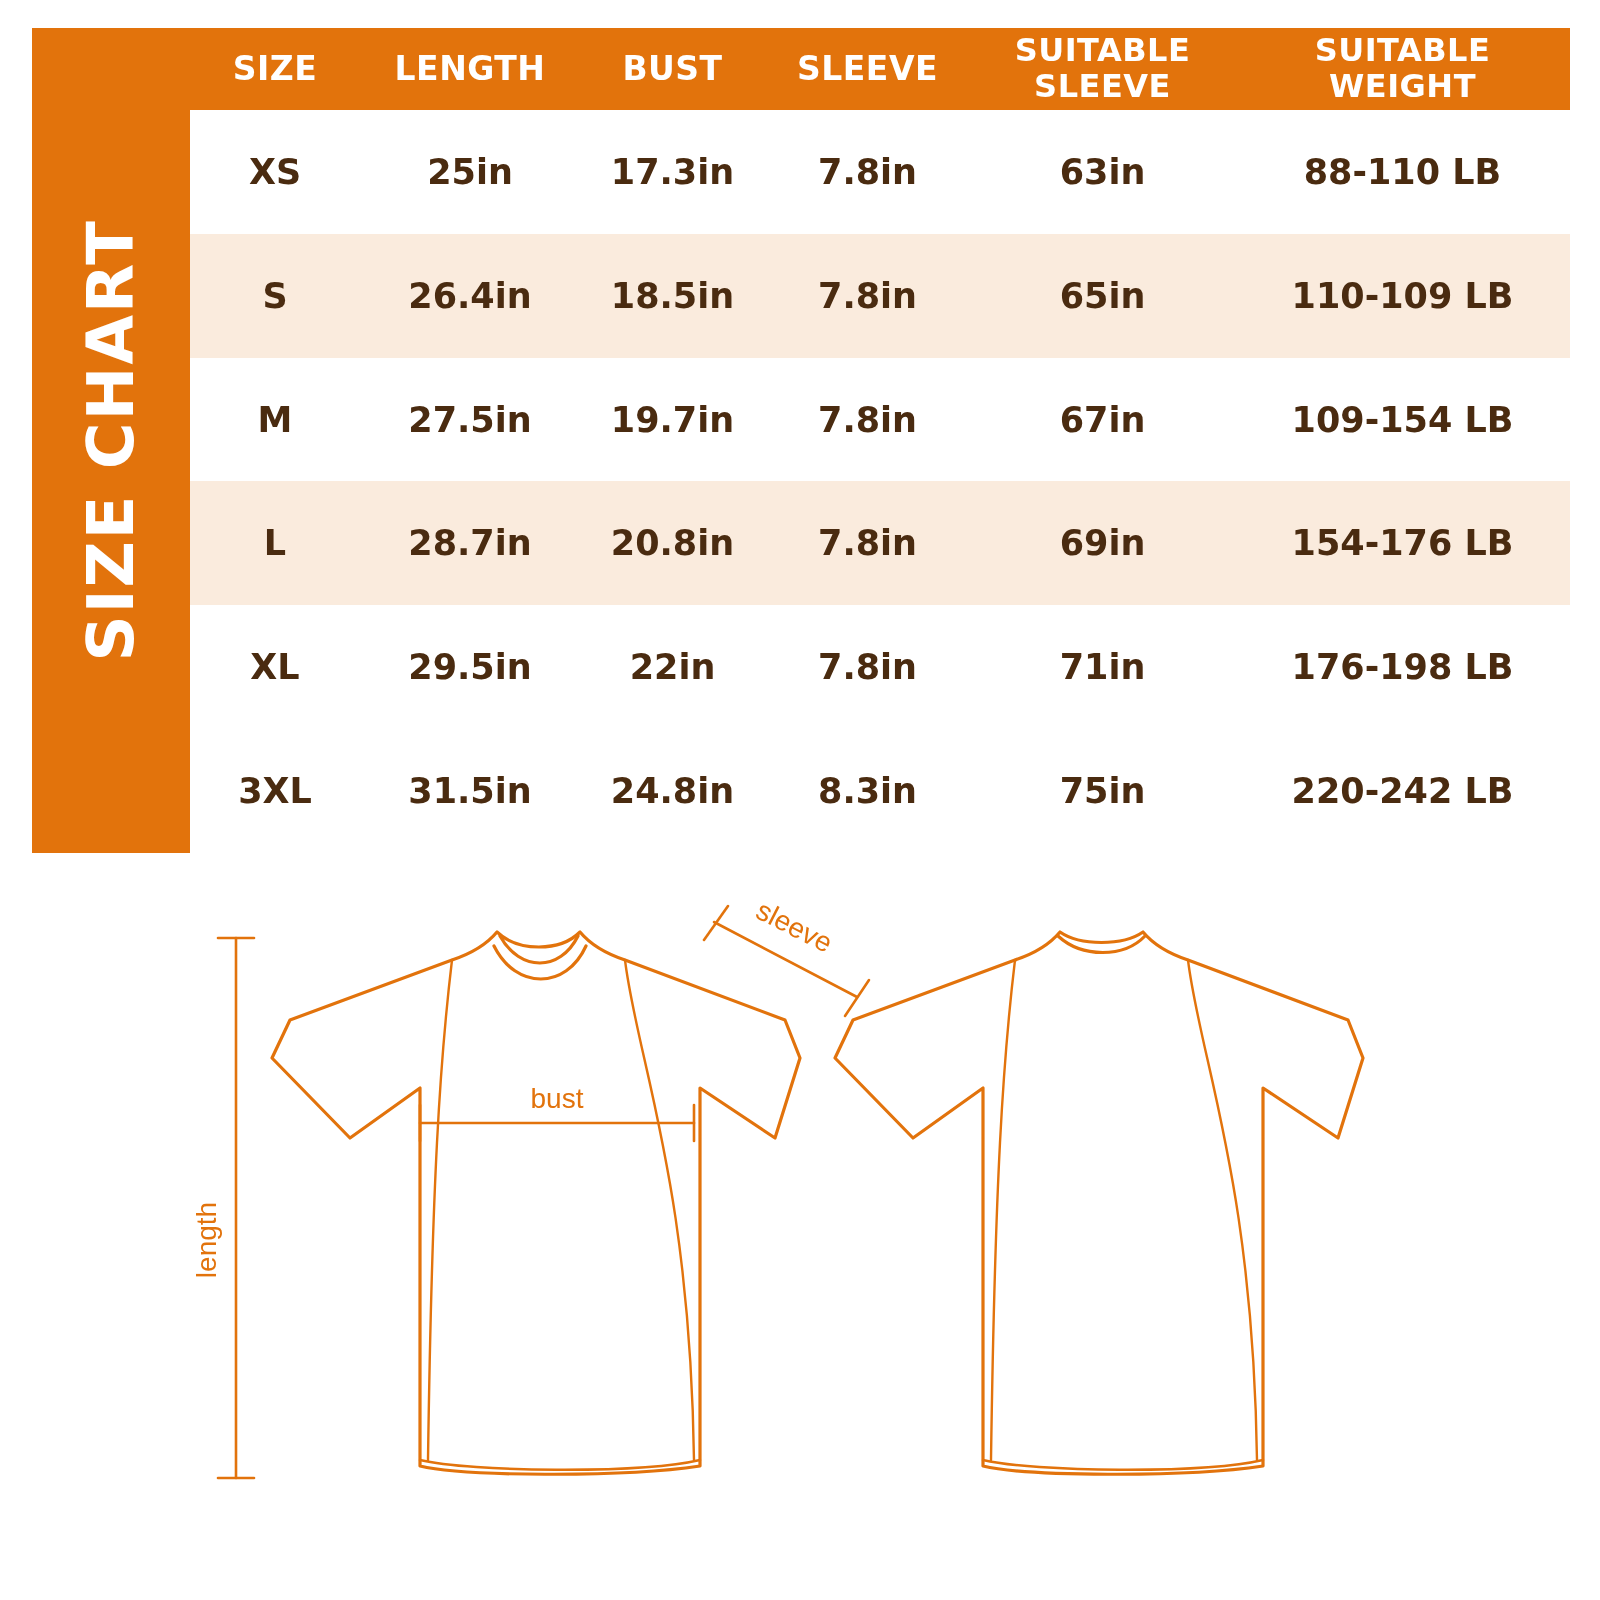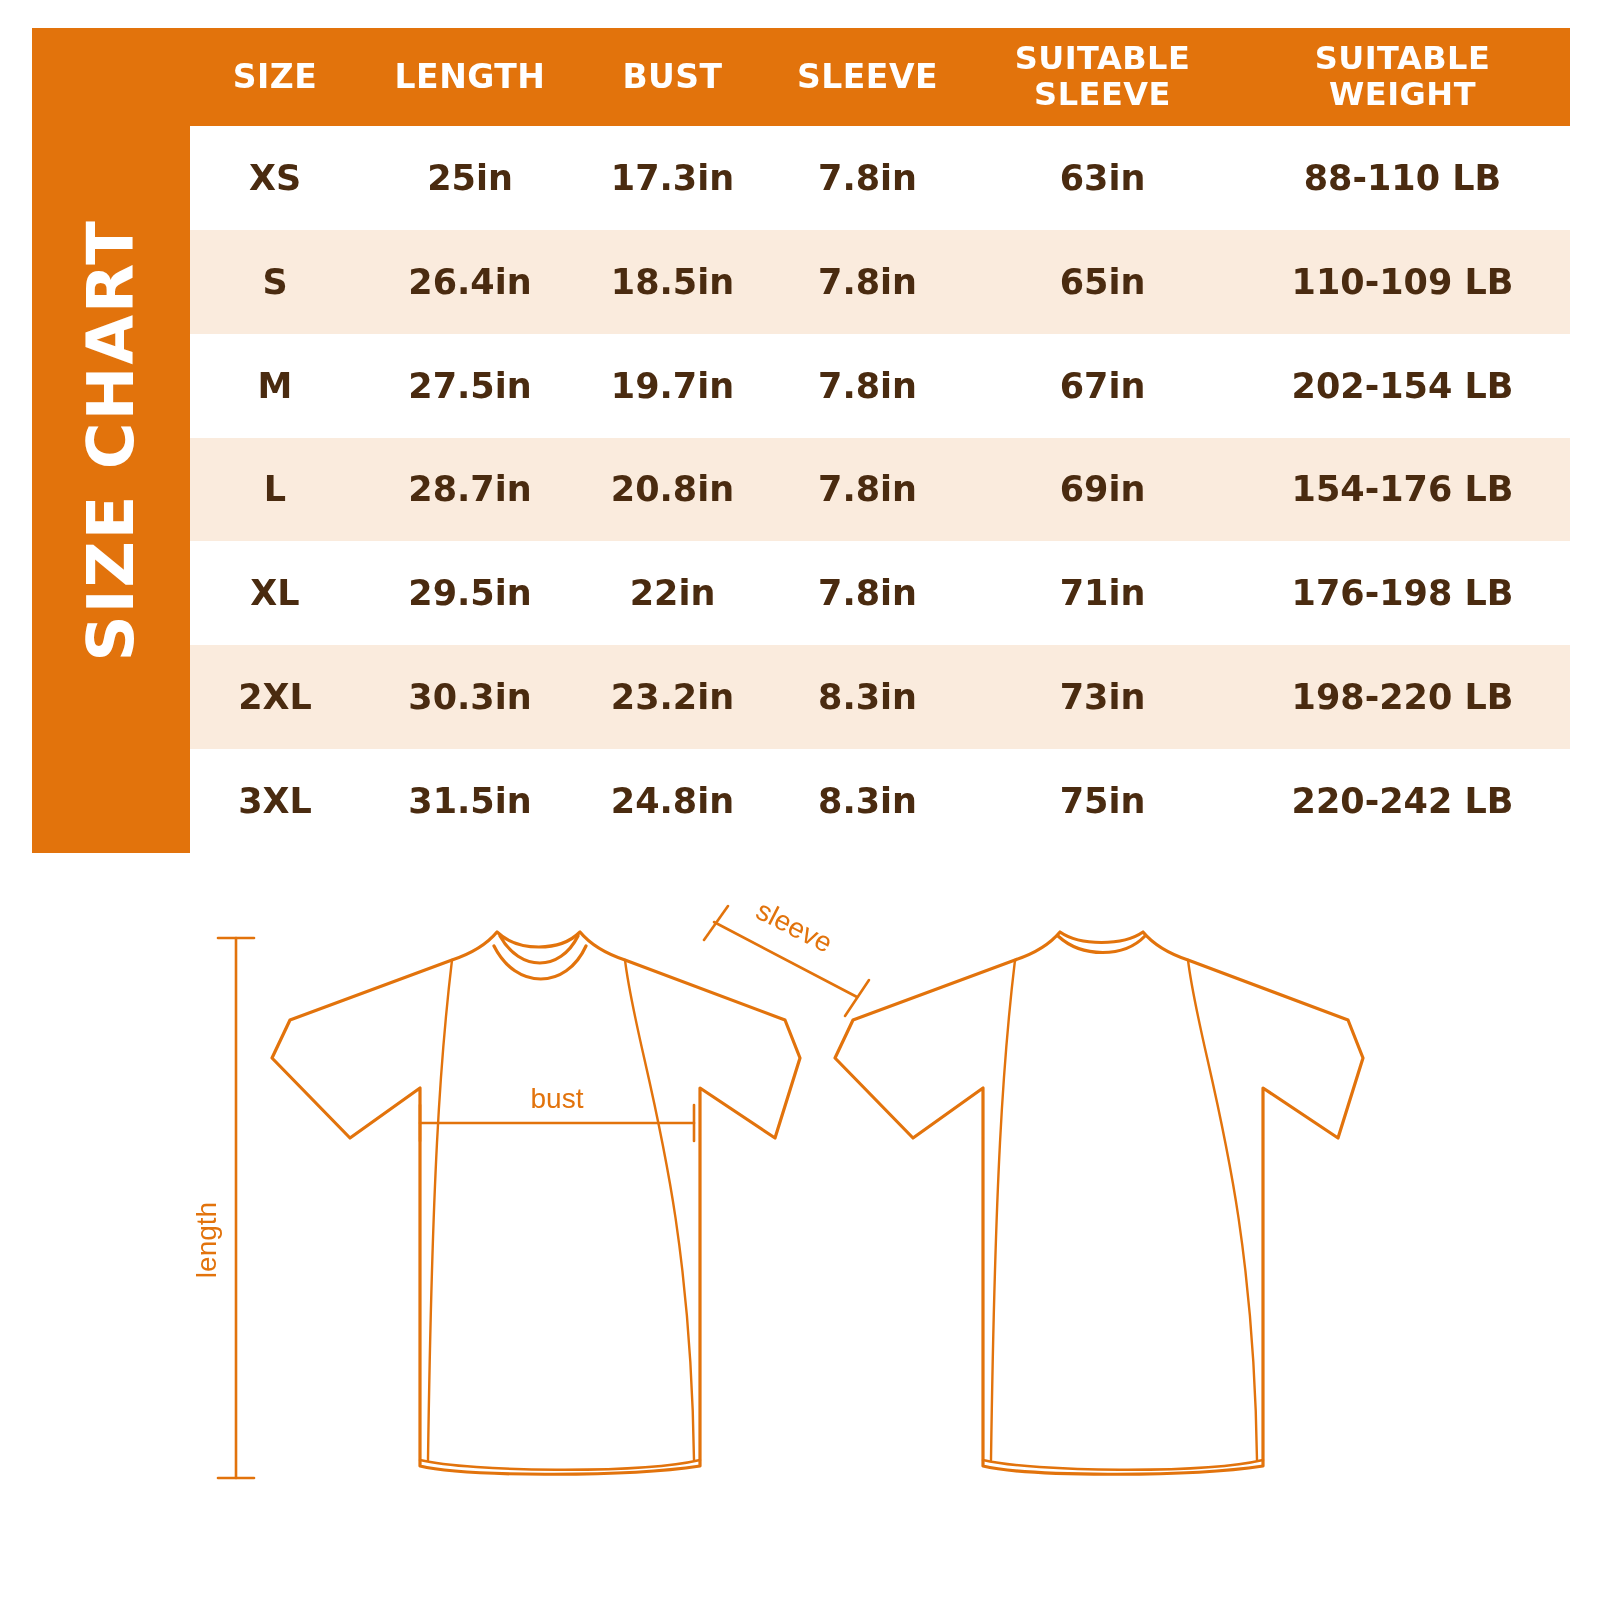--- a/index.html
+++ b/index.html
@@ -57,21 +57,21 @@
     table-layout: fixed;
   }
   table.size-table thead th {
     background: #E2730C;
     color: #ffffff;
     font-size: 33px;
     font-weight: bold;
     font-family: "DejaVu Sans", sans-serif;
     letter-spacing: 0.5px;
     padding: 0;
-    height: 98px;
+    height: 82px;
     vertical-align: middle;
     line-height: 1.12;
   }
   table.size-table thead th.two-line {
     font-size: 32px;
   }
   table.size-table tbody td {
     color: #4A2B10;
     font-size: 35px;
     font-weight: bold;
@@ -159,45 +159,37 @@
           <td>7.8in</td>
           <td>65in</td>
           <td>110-109 LB</td>
         </tr>
         <tr class="odd">
           <td>M</td>
           <td>27.5in</td>
           <td>19.7in</td>
           <td>7.8in</td>
           <td>67in</td>
-          <td>202-154 LB</td>
+          <td>109-154 LB</td>
         </tr>
         <tr class="even">
           <td>L</td>
           <td>28.7in</td>
           <td>20.8in</td>
           <td>7.8in</td>
           <td>69in</td>
           <td>154-176 LB</td>
         </tr>
         <tr class="odd">
           <td>XL</td>
           <td>29.5in</td>
           <td>22in</td>
           <td>7.8in</td>
           <td>71in</td>
           <td>176-198 LB</td>
-        </tr>
-        <tr class="even">
-          <td>2XL</td>
-          <td>30.3in</td>
-          <td>23.2in</td>
-          <td>8.3in</td>
-          <td>73in</td>
-          <td>198-220 LB</td>
         </tr>
         <tr class="odd">
           <td>3XL</td>
           <td>31.5in</td>
           <td>24.8in</td>
           <td>8.3in</td>
           <td>75in</td>
           <td>220-242 LB</td>
         </tr>
       </tbody>

